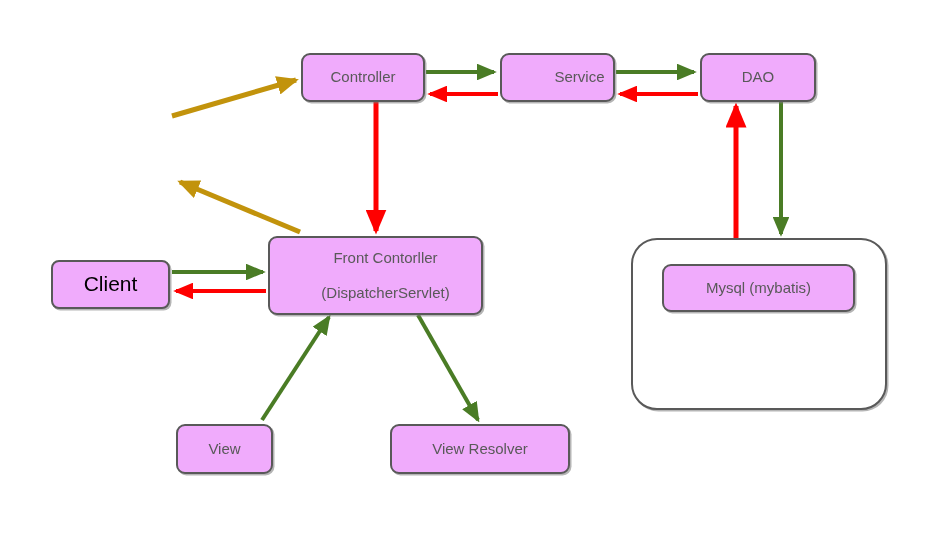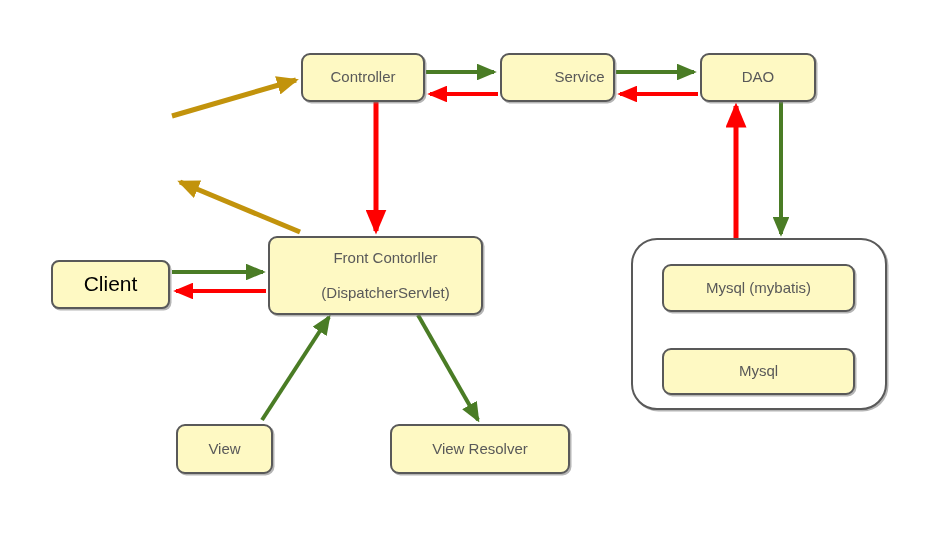--- a/index.html
+++ b/index.html
@@ -22,21 +22,21 @@
   #arrow-layer {
     position: absolute;
     left: 0;
     top: 0;
     width: 937px;
     height: 536px;
   }
   .node {
     position: absolute;
     box-sizing: border-box;
-    background: #fef9c3;
+    background: #f0abfc;
     border: 2px solid #595959;
     border-radius: 9px;
     display: flex;
     flex-direction: column;
     align-items: center;
     justify-content: center;
     color: #595959;
     font-size: 15px;
     line-height: 1.35;
     text-align: center;
@@ -139,17 +139,14 @@
   <div class="node" style="left:390px; top:424px; width:180px; height:50px;">
     <span>View Resolver</span>
   </div>
 
   <div class="node node-db" style="left:631px; top:238px; width:256px; height:172px;"></div>
 
   <div class="node node-inner" style="left:662px; top:264px; width:193px; height:48px;">
     <span>Mysql (mybatis)</span>
   </div>
 
-  <div class="node node-inner" style="left:662px; top:348px; width:193px; height:47px;">
-    <span>Mysql</span>
-  </div>
 
 </div>
 
 </body></html>

